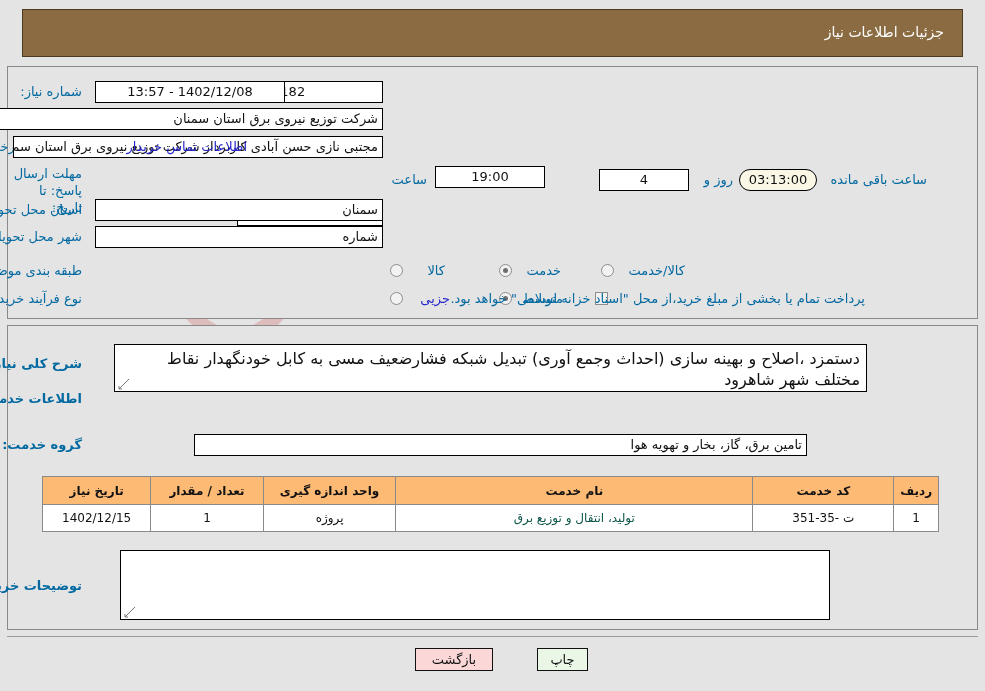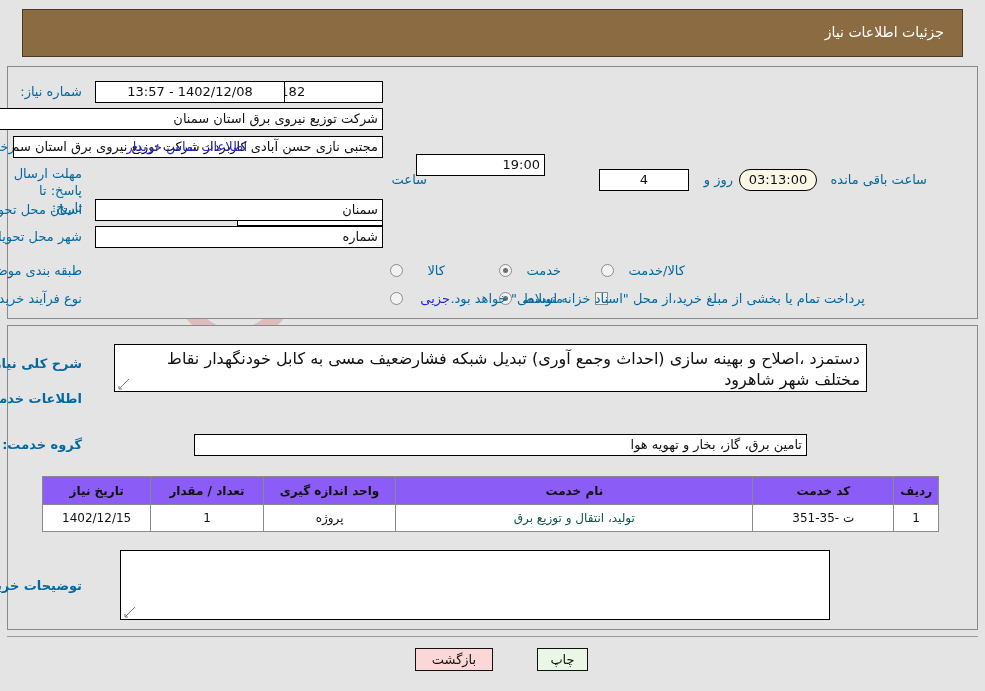--- a/index.html
+++ b/index.html
@@ -155,21 +155,21 @@
   .tbl {
     position: absolute;
     left: 42px; top: 476px;
     width: 897px;
     border-collapse: collapse;
     font-size: 12px;
     z-index: 4;
     background: #ffffff;
   }
   .tbl th {
-    background: #8b5cf6;
+    background: #fdba74;
     border: 1px solid #8a8a8a;
     font-weight: bold;
     color: #111111;
     height: 27px;
     padding: 0 4px;
     text-align: center;
   }
   .tbl td {
     background: #ffffff;
     border: 1px solid #8a8a8a;
@@ -231,21 +231,21 @@
   <div class="lbl" style="right:903px; top:111px;">نام دستگاه خریدار:</div>
   <div class="fld right" style="right:602px; top:108px; width:524px;">شرکت توزیع نیروی برق استان سمنان</div>
 
   <div class="lbl" style="right:903px; top:139px;">ایجاد کننده درخواست:</div>
   <div class="fld right" style="right:602px; top:136px; width:370px;">مجتبی نازی حسن آبادی کاربرداز شرکت توزیع نیروی برق استان سمنان</div>
   <div class="lbl link" style="right:738px; top:139px;">اطلاعات تماس خریدار</div>
 
   <div class="lbl" style="right:903px; top:165px; width:72px; white-space:normal; line-height:17px;">مهلت ارسال پاسخ: تا تاریخ:</div>
   <div class="fld center" style="right:602px; top:181px; width:146px;margin-top:23px;">1402/12/12</div>
   <div class="lbl" style="right:558px; top:172px;">ساعت</div>
-  <div class="fld center" style="right:440px; top:154px; width:129px;text-align:right;">19:00</div>
+  <div class="fld center" style="right:440px; top:166px; width:110px;">19:00</div>
   <div class="fld center" style="right:296px; top:169px; width:90px;">4</div>
   <div class="lbl" style="right:252px; top:172px;">روز و</div>
   <div class="fld beige center" style="right:168px; top:169px; width:78px;border-radius:11px;">03:13:00</div>
   <div class="lbl" style="right:58px; top:172px;">ساعت باقی مانده</div>
 
   <div class="lbl" style="right:903px; top:202px;">استان محل تحویل:</div>
   <div class="fld right" style="right:602px; top:199px; width:288px;">سمنان</div>
 
   <div class="lbl" style="right:903px; top:229px;">شهر محل تحویل:</div>
   <div class="fld right" style="right:602px; top:226px; width:288px;">شماره</div>

